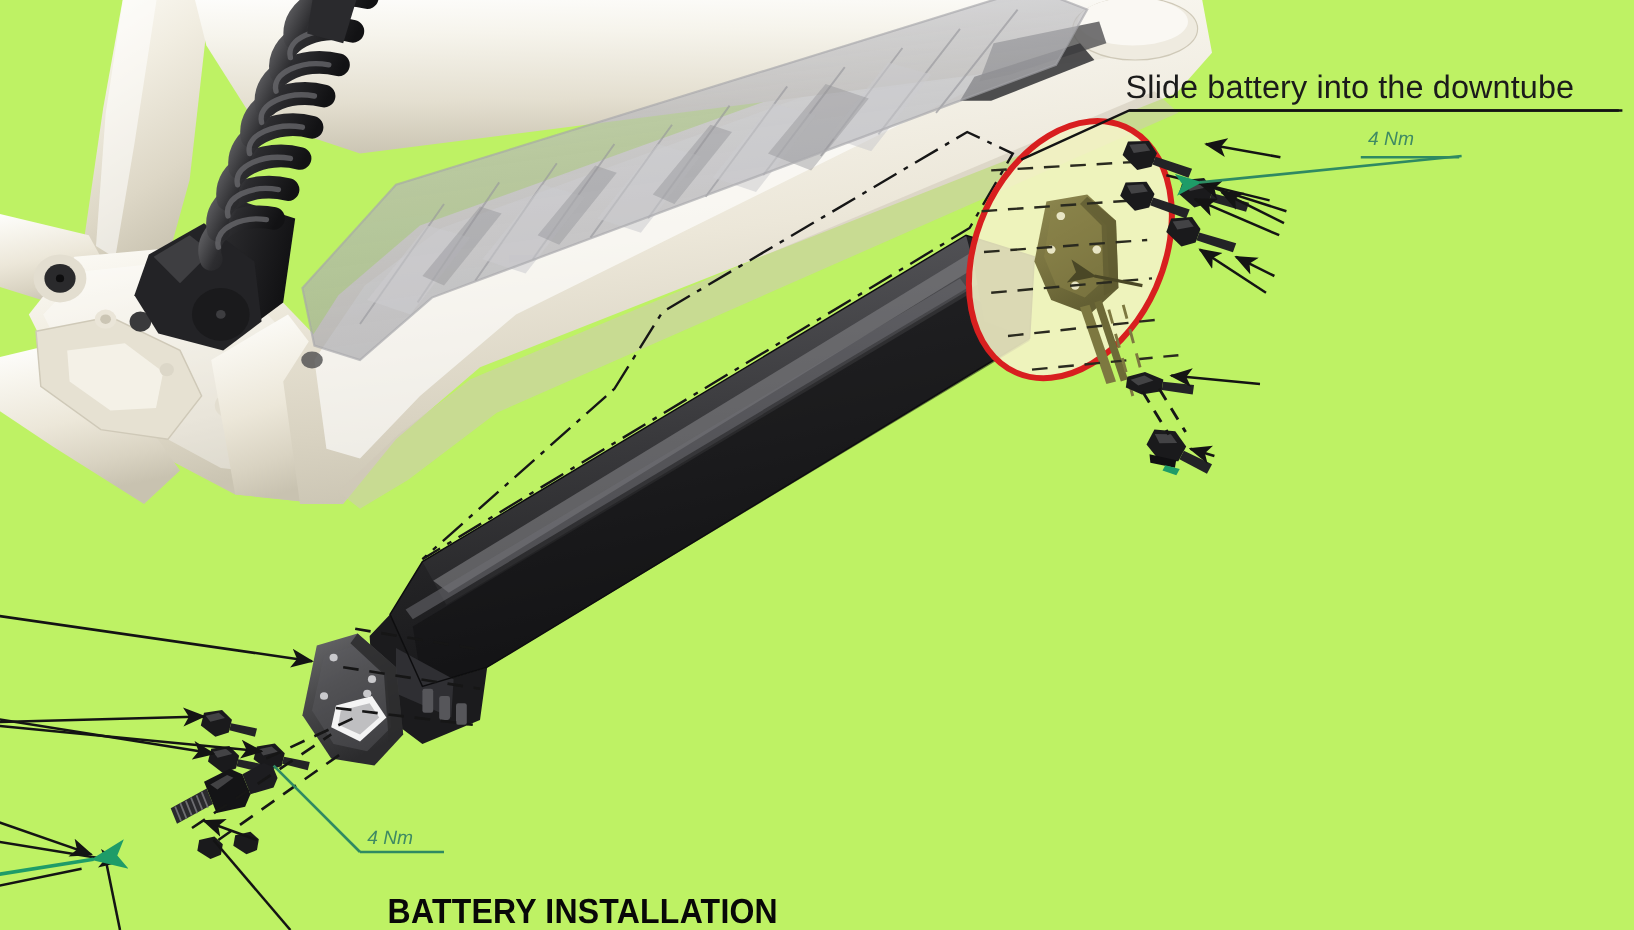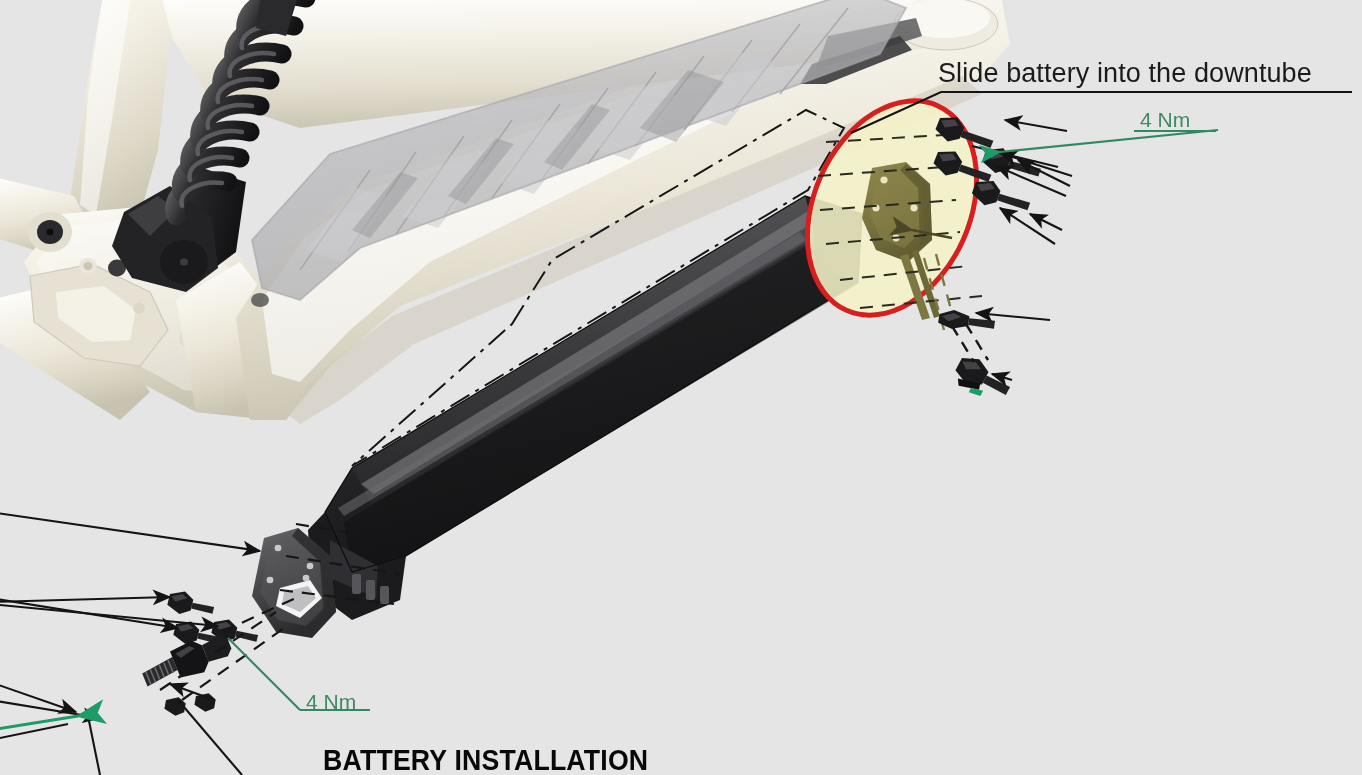--- a/index.html
+++ b/index.html
@@ -7,21 +7,21 @@
     padding: 0;
     background: #ffffff;
   }
   body {
     font-family: "Liberation Sans", sans-serif;
   }
   #stage {
     position: relative;
     width: 1362px;
     height: 775px;
-    background: #e5e5e5;
+    background: #bef264;
     overflow: hidden;
   }
   #scene {
     position: absolute;
     inset: 0;
     width: 1362px;
     height: 775px;
   }
   .txt-callout {
     position: absolute;
@@ -30,24 +30,25 @@
     font-family: "Liberation Sans", sans-serif;
     font-size: 27px;
     font-weight: 400;
     color: #1b1b1b;
     letter-spacing: 0.1px;
     white-space: nowrap;
   }
   .txt-torque {
     position: absolute;
     font-family: "Liberation Sans", sans-serif;
-    font-size: 21px;
+    font-size: 16px;
     font-weight: 400;
     color: #3f8a63;
     white-space: nowrap;
+    font-style: italic;
   }
   #torque-top  { left: 1140px; top: 108px; }
   #torque-bot  { left: 306px;  top: 690px; }
   .txt-title {
     position: absolute;
     left: 323px;
     top: 744px;
     font-family: "Liberation Sans Narrow", "Liberation Sans", sans-serif;
     font-size: 29px;
     font-weight: 700;

